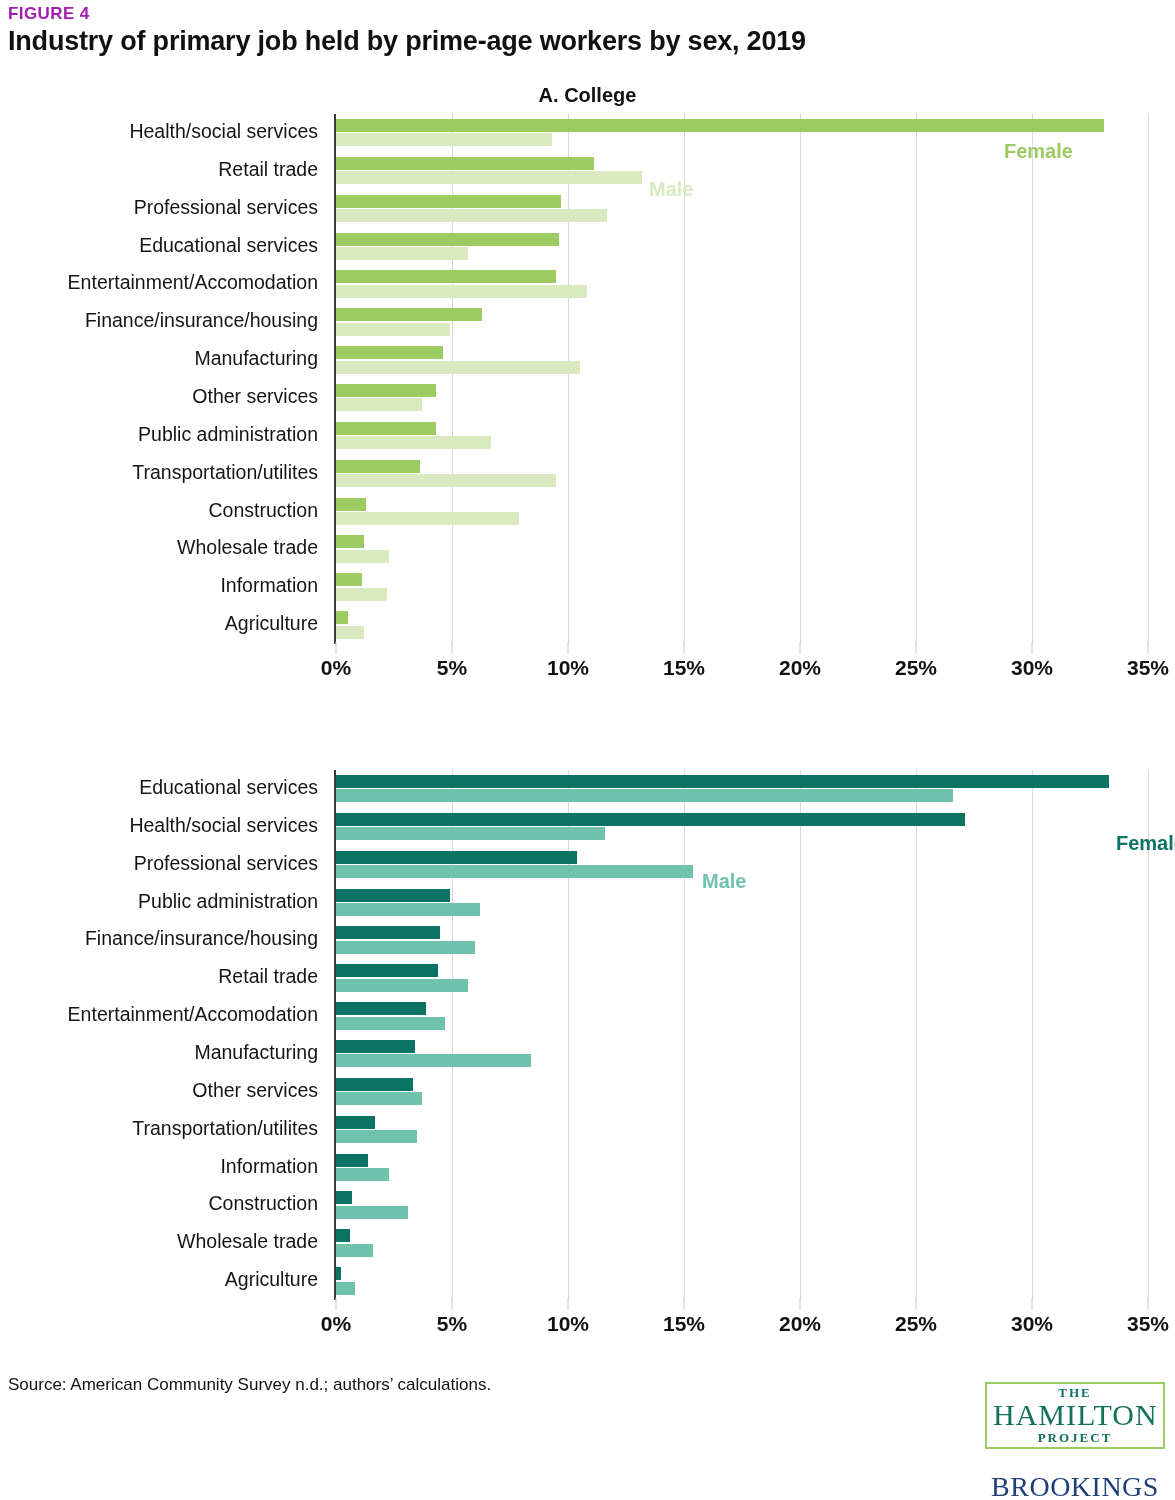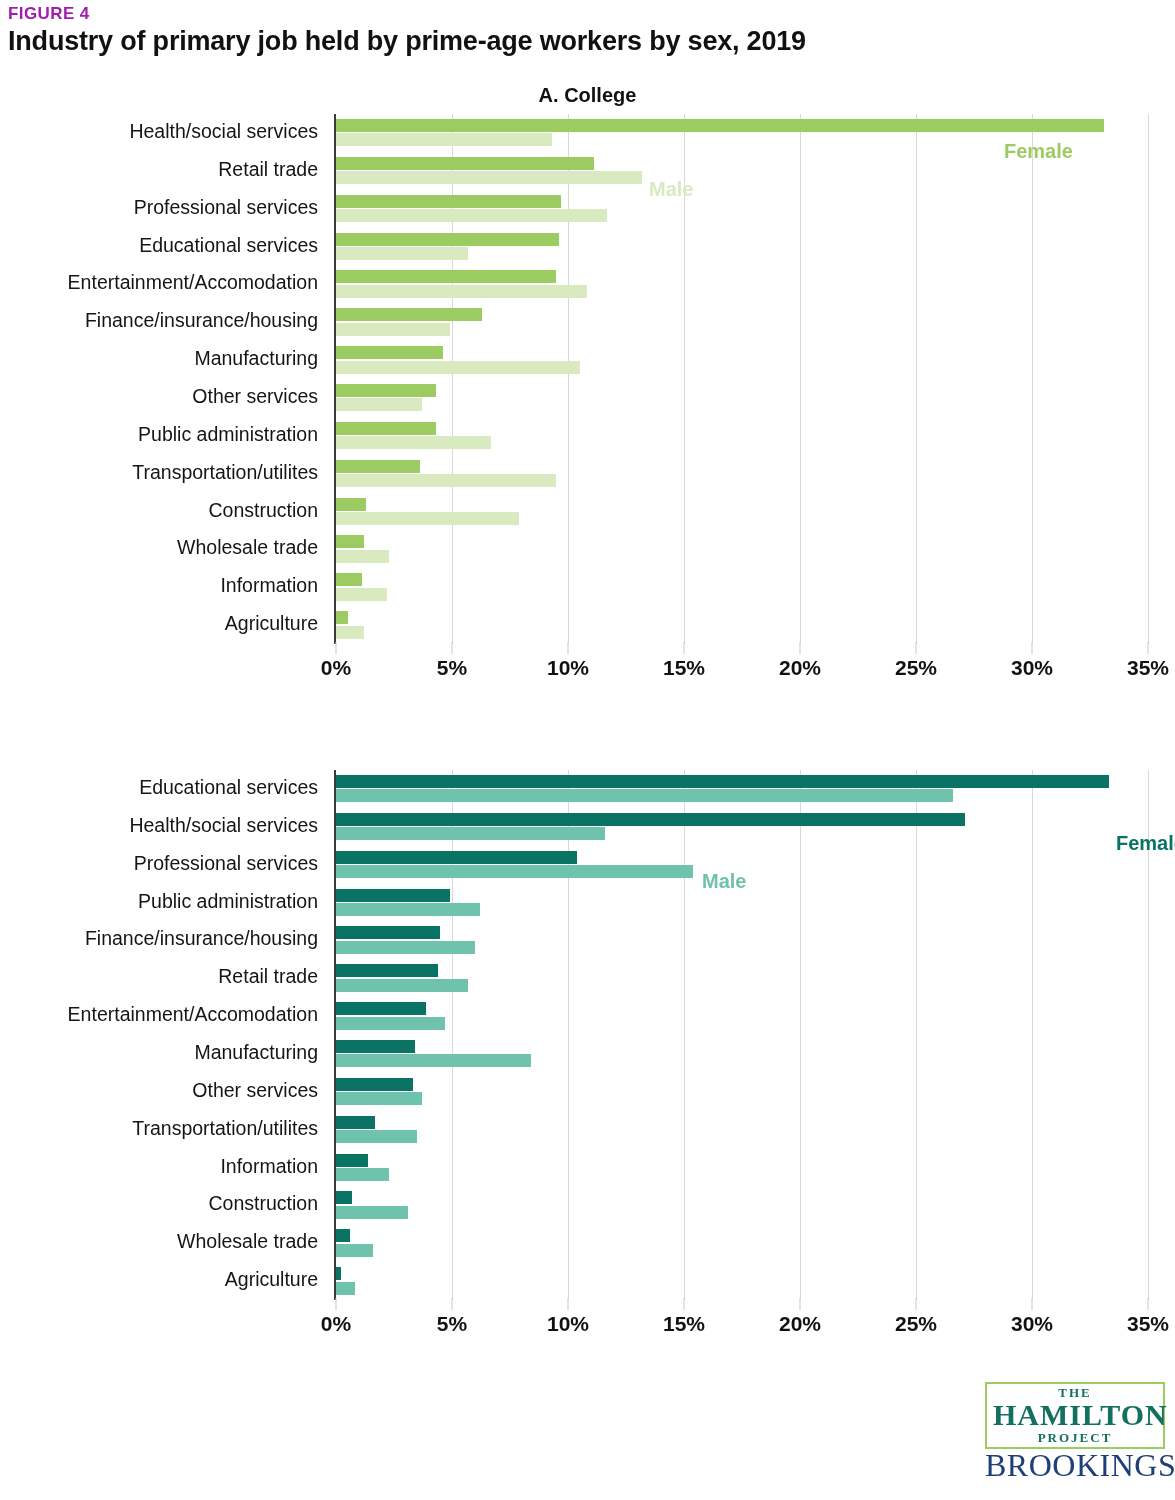--- a/index.html
+++ b/index.html
@@ -80,32 +80,32 @@
     padding:2px 6px 3px 6px;
     position:relative;
   }
   .ham-the{
     font-family:"Liberation Serif", serif;
     font-size:13px;letter-spacing:2px;color:#11705e;font-weight:bold;
     line-height:1;margin-bottom:1px;
   }
   .ham-main{
     font-family:"Liberation Serif", serif;
-    font-size:30px;letter-spacing:1px;color:#11705e;font-weight:bold;
+    font-size:30px;letter-spacing:1px;color:#11705e;font-weight:normal;
     line-height:1;
   }
   .ham-proj{
     font-family:"Liberation Serif", serif;
     font-size:13px;letter-spacing:2px;color:#11705e;font-weight:bold;
     line-height:1;margin-top:1px;
   }
   .brookings{
     font-family:"Liberation Serif", serif;
-    font-size:32px;letter-spacing:.5px;color:#1f3f77;
-    margin-top:0;line-height:1;text-align:center;
+    font-size:28px;letter-spacing:.5px;color:#1f3f77;
+    margin-top:24px;line-height:1;text-align:center;
   }
 </style>
 </head>
 <body>
 
 <div class="figure-label">FIGURE 4</div>
 <div class="figure-title">Industry of primary job held by prime-age workers by sex, 2019</div>
 
 <div class="panel" id="panelA">
   <div class="panel-title">A. College</div>
@@ -256,20 +256,21 @@
       <div class="tickmark" style="left: 580px;"></div>
       <div class="tick" style="left: 580px;">25%</div>
       <div class="tickmark" style="left: 696px;"></div>
       <div class="tick" style="left: 696px;">30%</div>
       <div class="tickmark" style="left: 812px;"></div>
       <div class="tick" style="left: 812px;">35%</div>
     </div>
 </div>
 
 <div class="footer">
+  <div class="src">Source: American Community Survey n.d.; authors’ calculations.</div>
 </div>
 
 <div class="logos">
   <div class="hamilton">
     <div class="ham-the">THE</div>
     <div class="ham-main">HAMILTON</div>
     <div class="ham-proj">PROJECT</div>
   </div>
   <div class="brookings">BROOKINGS</div>
 </div>

